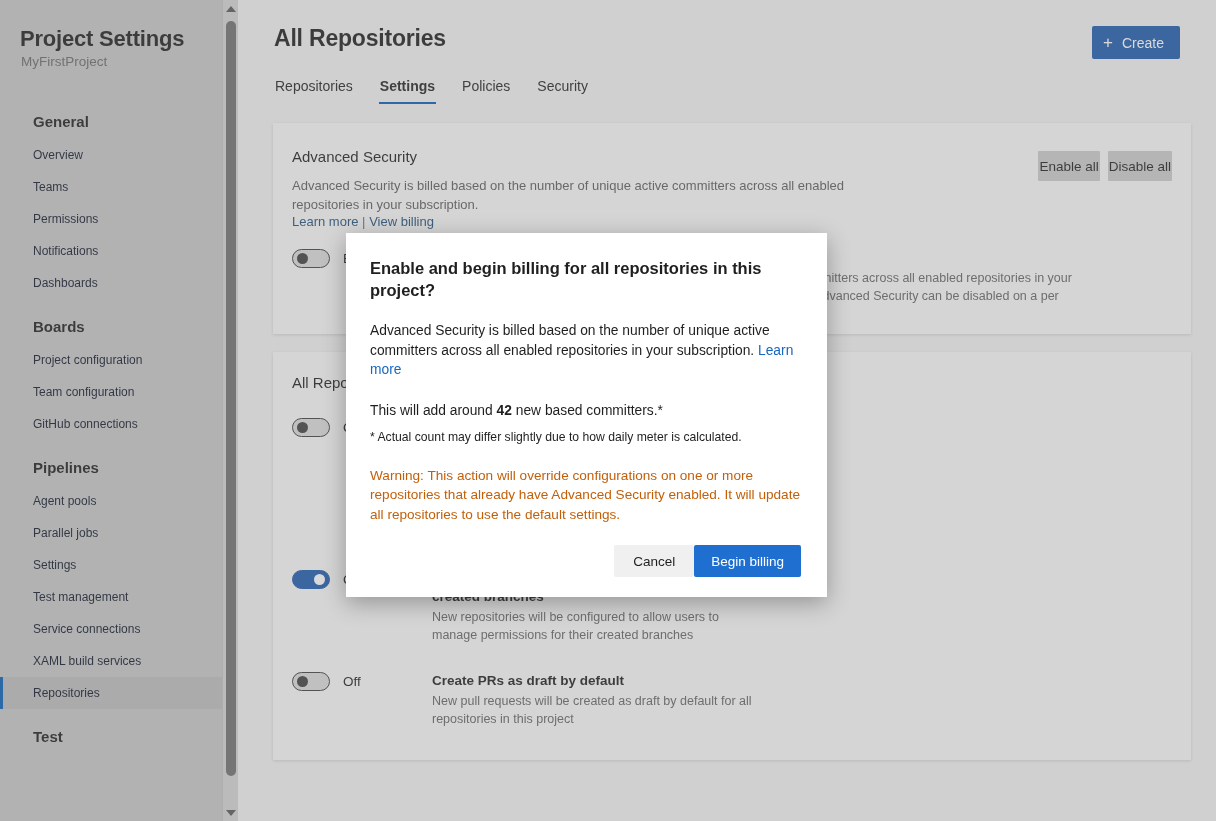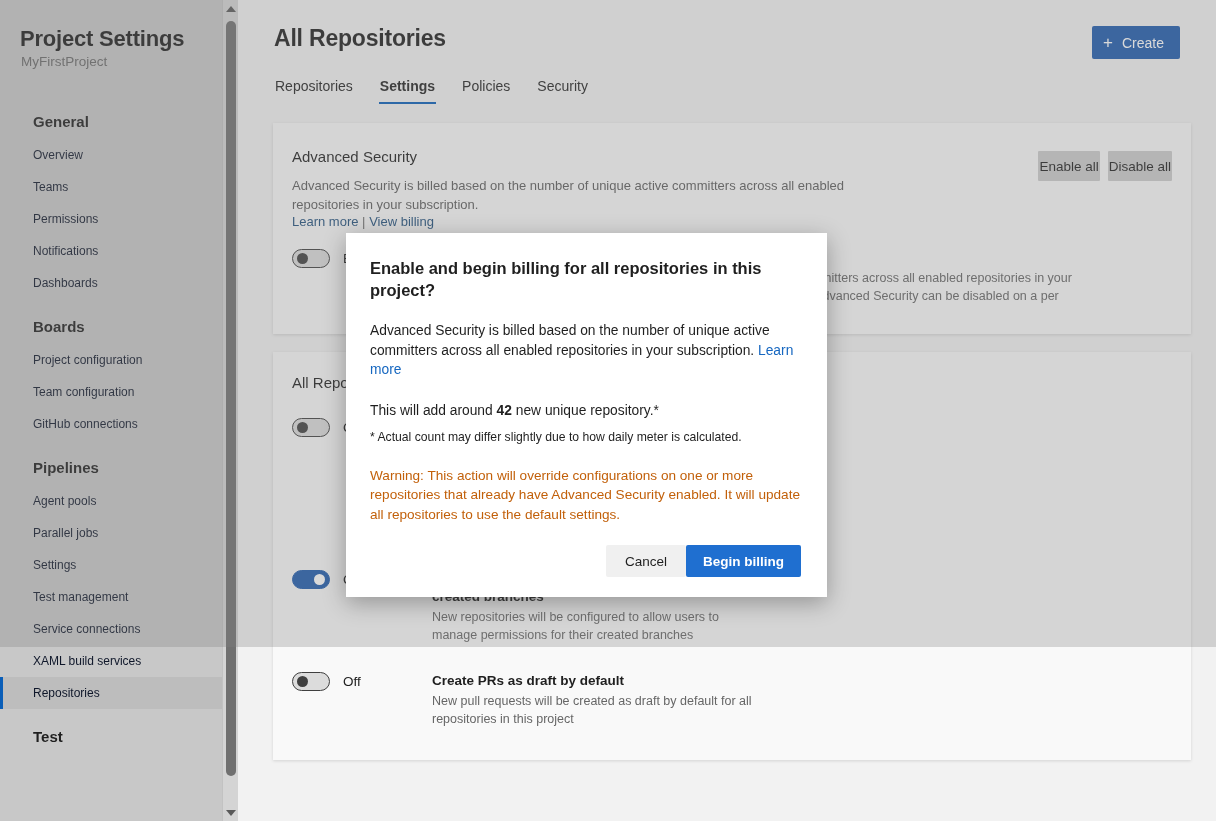--- a/index.html
+++ b/index.html
@@ -5,21 +5,21 @@
   * { box-sizing: border-box; margin: 0; padding: 0; }
   html, body {
     width: 1216px; height: 821px;
     font-family: "Liberation Sans", sans-serif;
     background: #ffffff;
     overflow: hidden;
   }
 
   #root {
     position: relative;
-    width: 1216px; height: 647px;
+    width: 1216px; height: 821px;
     background: #f8f8f8;
   }
 
   
   .dim-layer {
     position: absolute; inset: 0;
     background: rgba(130,130,130,0.30);
     z-index: 50;
     pointer-events: none;
   }
@@ -239,21 +239,21 @@
   .btn-cancel {
     height: 32px; padding: 0 19px;
     background: #f0f0f0; border: none; border-radius: 2px;
     font-family: "Liberation Sans", sans-serif;
     font-size: 13.5px; color: #1f1f1f; cursor: pointer;
   }
   .btn-primary {
     height: 32px; padding: 0 17px;
     background: #1f6fd0; border: none; border-radius: 2px;
     font-family: "Liberation Sans", sans-serif;
-    font-size: 13.5px; font-weight: 700; color: #ffffff; cursor: pointer;
+    font-size: 13.5px; font-weight: 400; color: #ffffff; cursor: pointer;
   }
 </style>
 </head>
 <body>
 
 <div id="root">
 
   <div class="sidebar">
     <div class="sb-title">Project Settings</div>
     <div class="sb-sub">MyFirstProject</div>
@@ -385,21 +385,21 @@
   <div class="dim-layer"></div>
 
   <div class="modal">
     <div class="m-title">Enable and begin billing for all repositories in this project?</div>
 
     <div class="m-para">
       <span>Advanced Security is billed based on the number of unique active committers across all enabled repositories in your subscription. </span><a>Learn more</a>
     </div>
 
     <div class="m-count">
-      <span>This will add around </span><b>42</b><span> new unique repository.*</span>
+      <span>This will add around </span><b>42</b><span> new based committers.*</span>
     </div>
 
     <div class="m-foot">* Actual count may differ slightly due to how daily meter is calculated.</div>
 
     <div class="m-warn">Warning: This action will override configurations on one or more repositories that already have Advanced Security enabled. It will update all repositories to use the default settings.</div>
 
     <div class="m-actions">
       <button class="btn-cancel">Cancel</button>
       <button class="btn-primary">Begin billing</button>
     </div>

